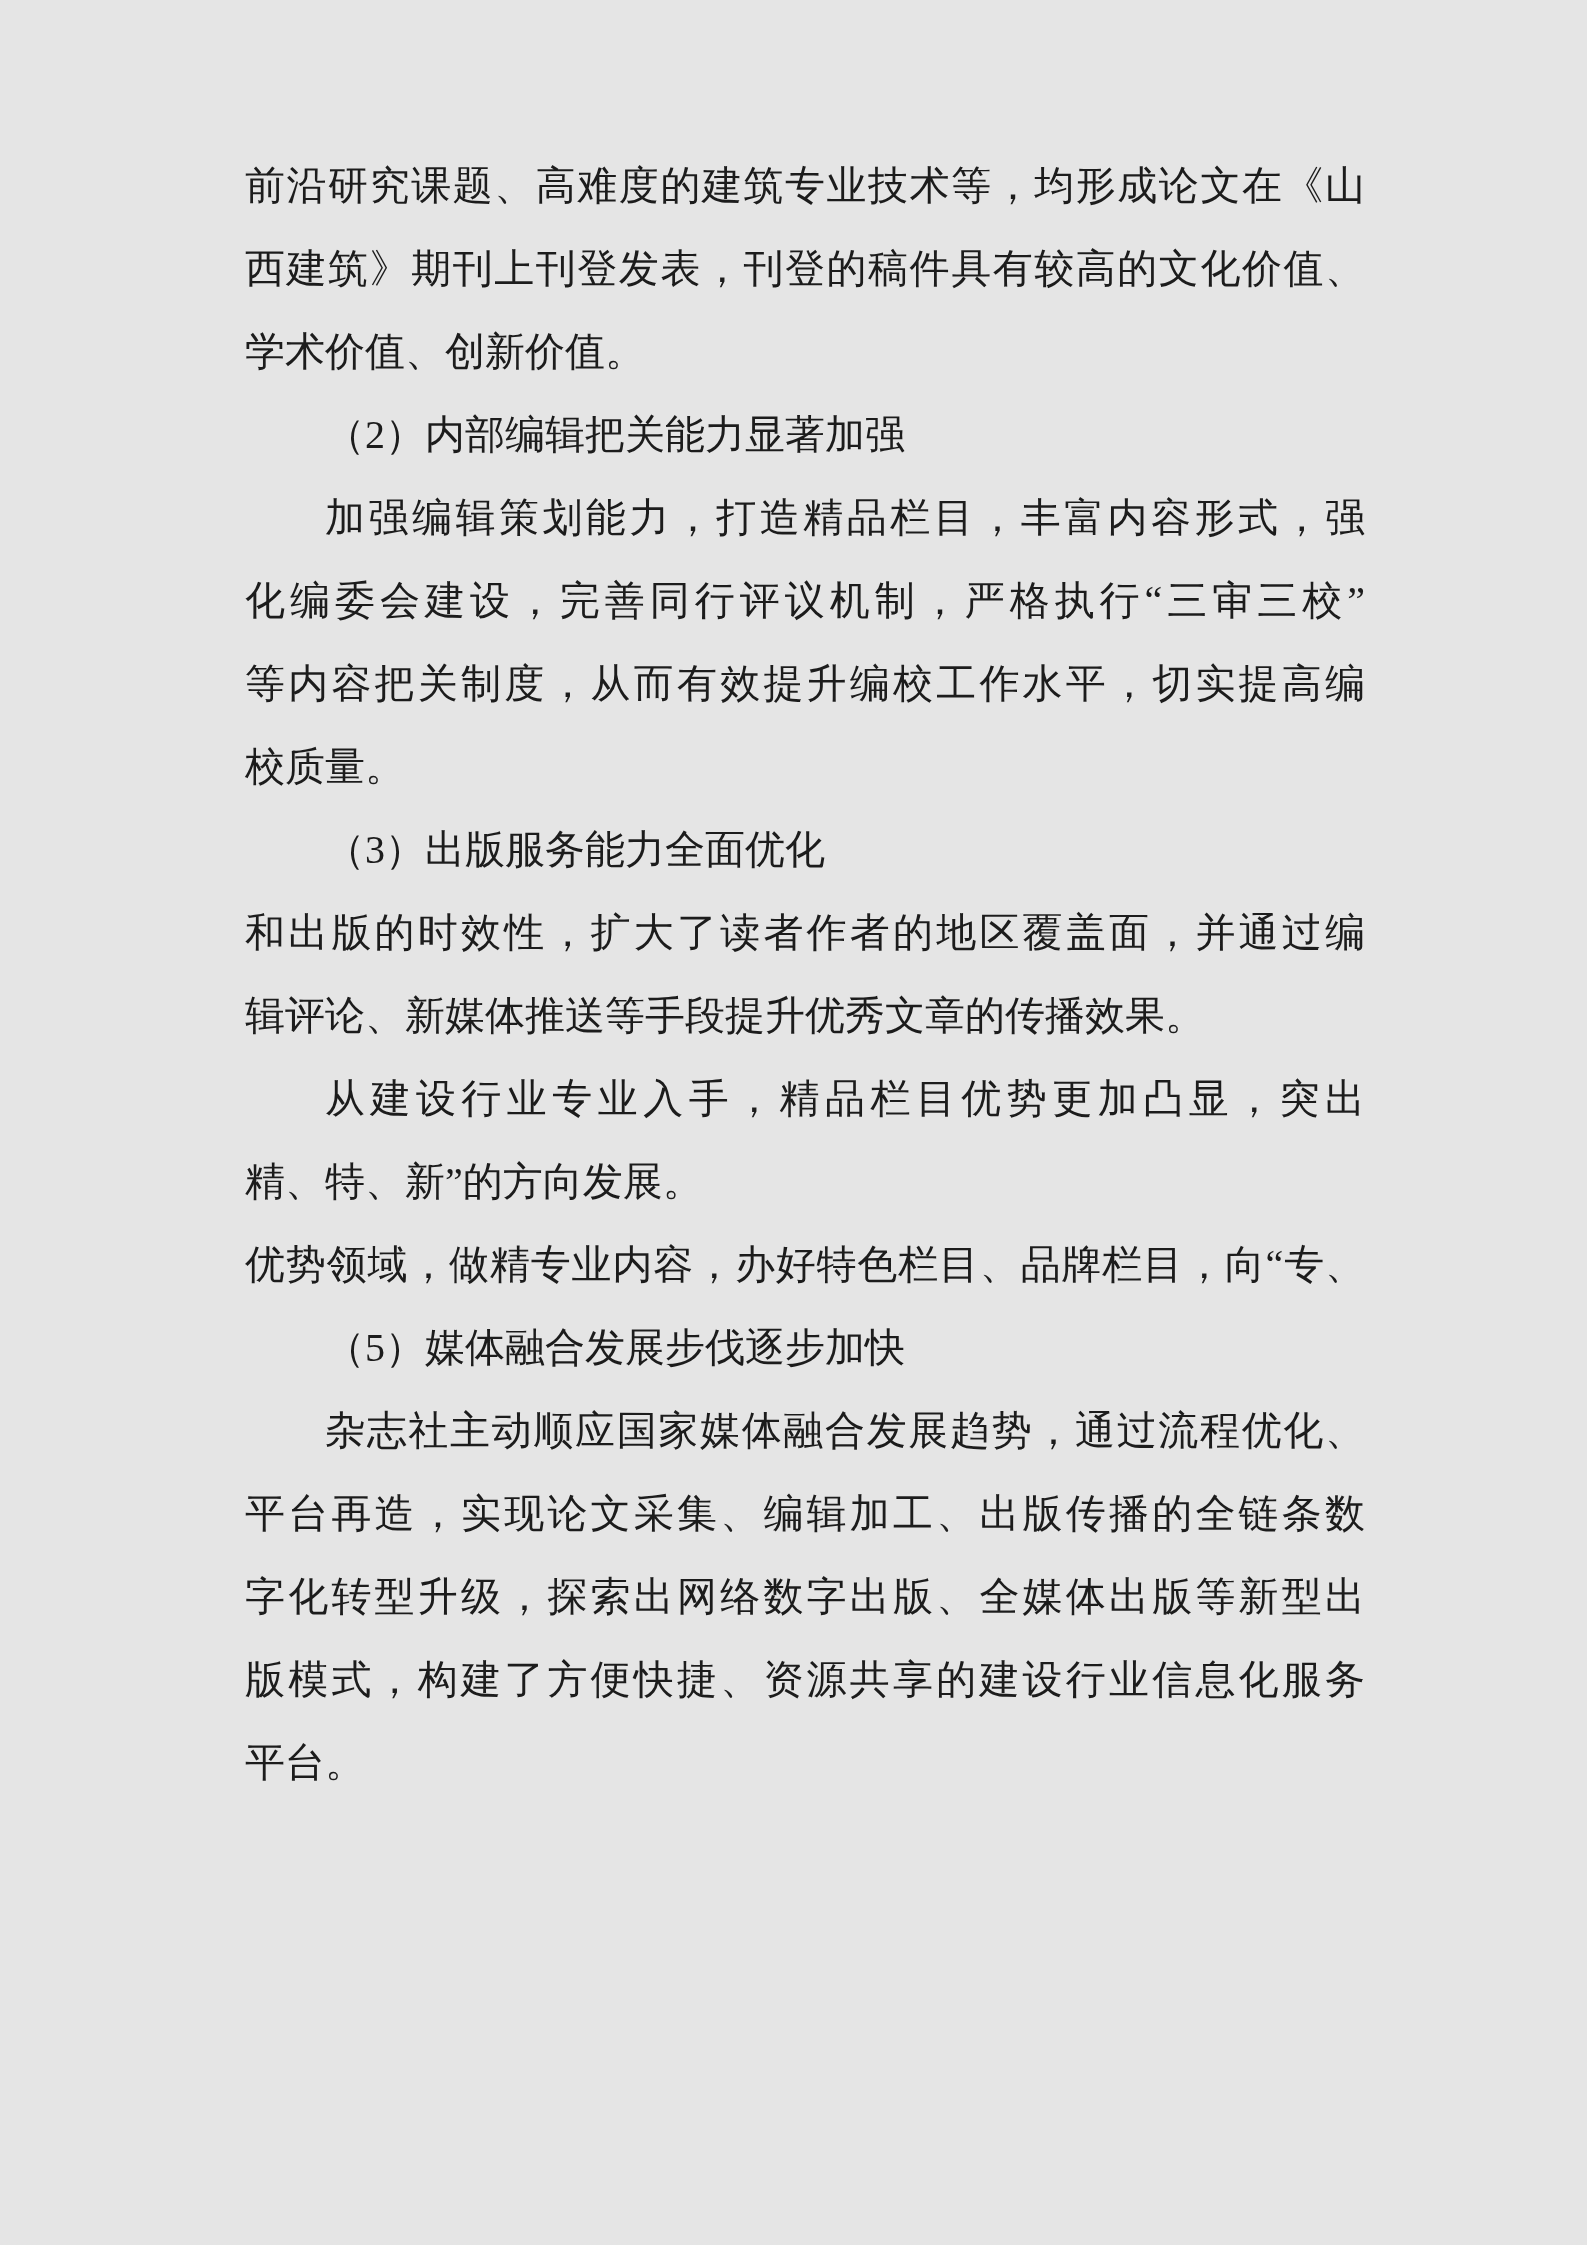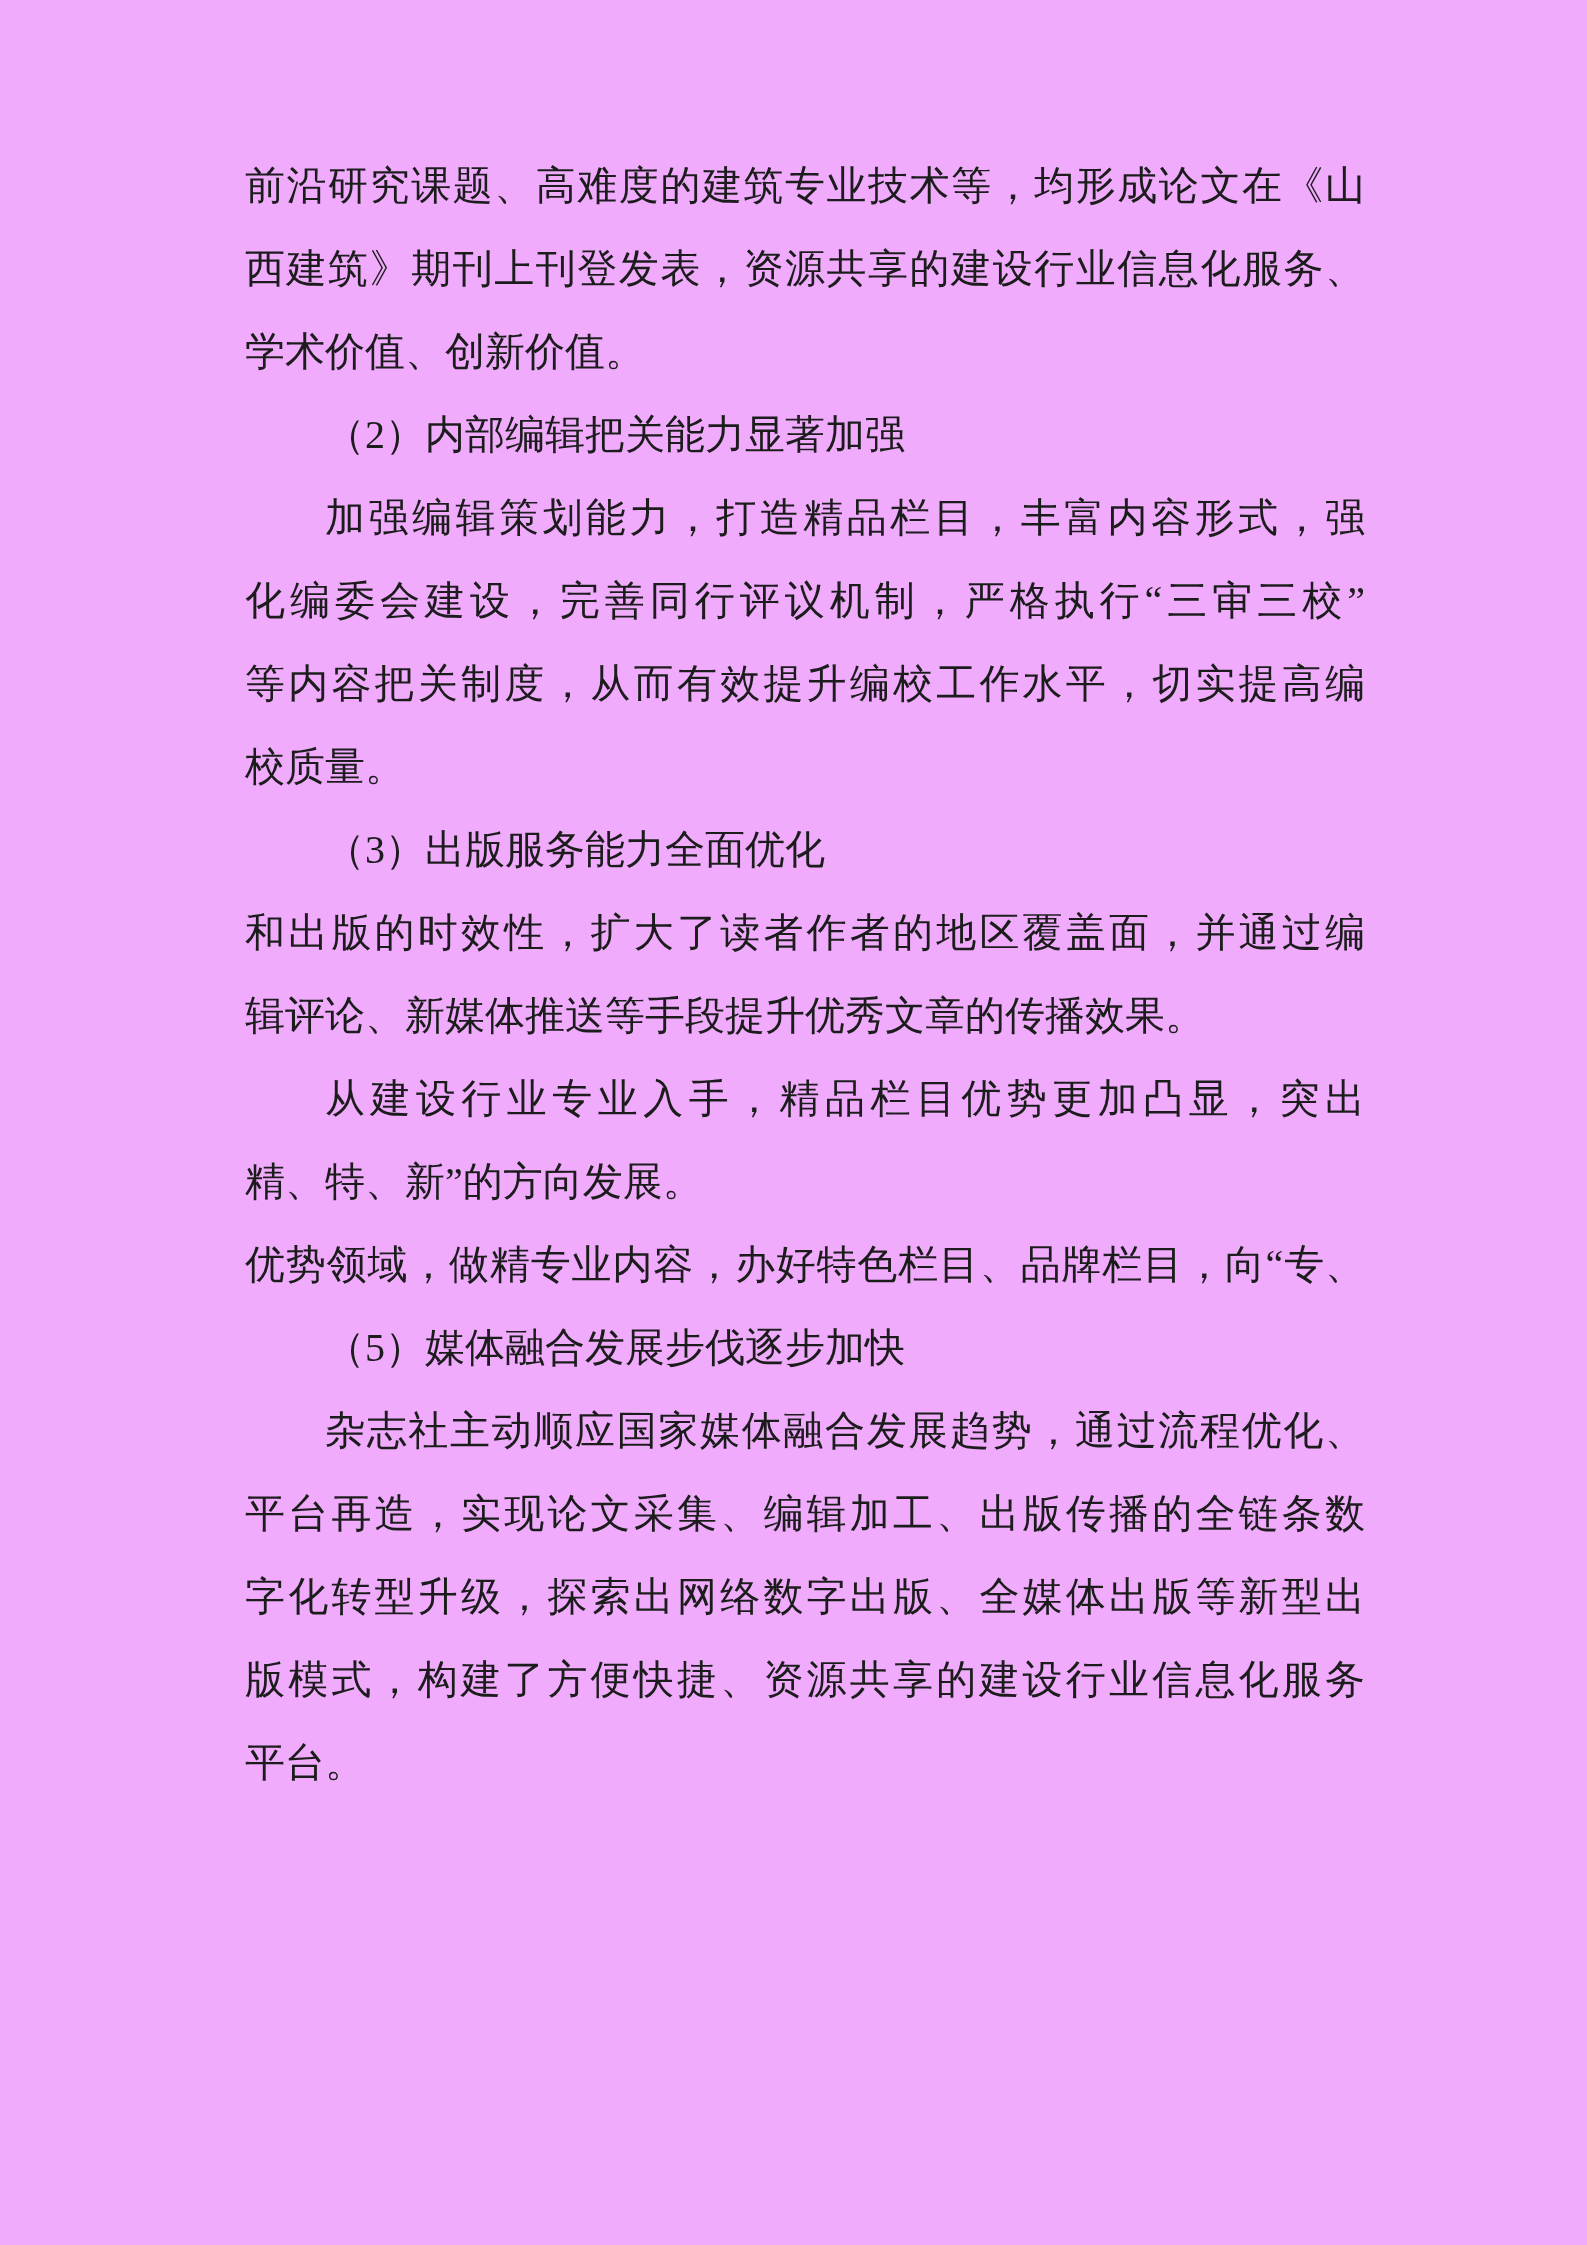--- a/index.html
+++ b/index.html
@@ -11,21 +11,21 @@
     width: 1587px;
     height: 2245px;
     overflow: hidden;
     font-family: "Liberation Serif", "DejaVu Serif", serif;
   }
   #doc-page {
     box-sizing: border-box;
     width: 1587px;
     height: 2245px;
     padding: 144px 222px 0 245px;
-    background: #f0abfc;
+    background: #e5e5e5;
   }
   #doc-body {
     width: 1120px;
   }
   .text-line {
     font-size: 40px;
     line-height: 83px;
     height: 83px;
     color: #1c1c1c;
     white-space: nowrap;
@@ -46,21 +46,21 @@
     text-align-last: left;
   }
 </style>
 </head>
 <body>
 
 <main id="doc-page">
   <div id="doc-body">
       <div class="body-paragraph">
         <div class="text-line">前沿研究课题、高难度的建筑专业技术等，均形成论文在《山</div>
-        <div class="text-line">西建筑》期刊上刊登发表，资源共享的建设行业信息化服务、</div>
+        <div class="text-line">西建筑》期刊上刊登发表，刊登的稿件具有较高的文化价值、</div>
         <div class="text-line last">学术价值、创新价值。</div>
       </div>
       <div class="heading">
         <div class="text-line last indent">（2）内部编辑把关能力显著加强</div>
       </div>
       <div class="body-paragraph">
         <div class="text-line indent">加强编辑策划能力，打造精品栏目，丰富内容形式，强</div>
         <div class="text-line">化编委会建设，完善同行评议机制，严格执行“三审三校”</div>
         <div class="text-line">等内容把关制度，从而有效提升编校工作水平，切实提高编</div>
         <div class="text-line last">校质量。</div>

